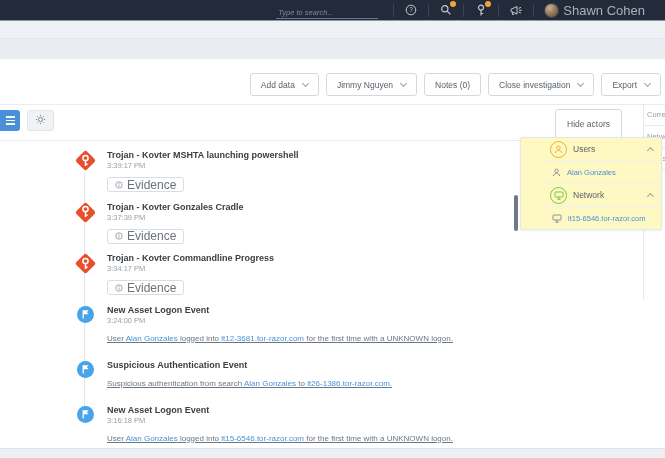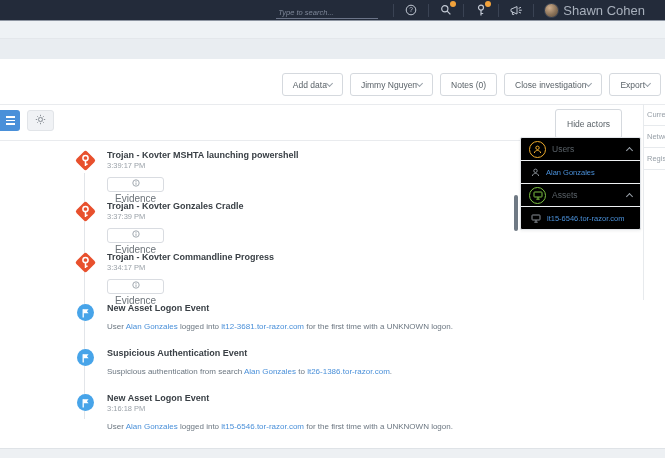--- a/index.html
+++ b/index.html
@@ -28,21 +28,21 @@
   
   .band{position:absolute;top:21px;left:0;right:0;height:38px;}
   .band .b1{height:17px;background:#eef2f5;border-bottom:1px solid #e3e7eb;}
   .band .b2{height:20px;background:#e9edf1;border-bottom:1px solid #e1e5e9;}
 
   
   .content{position:absolute;top:59px;left:0;right:0;height:389px;background:#fff;}
 
   .toolbar-row{position:absolute;top:14px;right:4px;display:flex;gap:7px;}
   .btn{height:23px;padding:0 10px;border:1px solid #d5d9de;border-radius:3px;background:#fff;
-       font-size:8.5px;color:#5a6268;display:flex;align-items:center;gap:0;cursor:pointer;
+       font-size:8.5px;color:#5a6268;display:flex;align-items:center;gap:8px;cursor:pointer;
        font-family:"Liberation Sans",sans-serif;white-space:nowrap;}
   .chev{width:4px;height:4px;border-right:1px solid #98a0a8;border-bottom:1px solid #98a0a8;
         transform:rotate(45deg);margin-top:-2px;}
   .chev-up{width:4px;height:4px;border-right:1px solid #9aa2aa;border-bottom:1px solid #9aa2aa;
         transform:rotate(-135deg);margin-top:2px;}
   .divider1{position:absolute;top:45px;left:0;right:0;height:1px;background:#e9ebee;}
   .divider2{position:absolute;top:81px;left:0;width:520px;height:1px;background:#e9ebee;}
 
   .vt-blue{position:absolute;left:-9px;top:51px;width:29px;height:21px;background:#4a90d9;
         border:none;border-radius:3px;cursor:pointer;display:flex;align-items:center;justify-content:flex-end;
@@ -64,28 +64,28 @@
   .dia-wrap{position:relative;width:21px;height:21px;}
   .diamond{position:absolute;left:3px;top:3px;width:15px;height:15px;background:#e8502d;
            border-radius:2.5px;transform:rotate(45deg);}
   .dia-glyph{position:absolute;left:0;top:0;width:21px;height:21px;display:flex;align-items:center;justify-content:center;}
   .bluecirc{width:17px;height:17px;border-radius:50%;background:#47a4e9;display:flex;
             align-items:center;justify-content:center;margin-top:1px;}
   .ev-body{padding-top:0;}
   .ev-title{font-size:9px;font-weight:bold;color:#3a4046;line-height:11px;}
   .ev-time{font-size:7.5px;color:#9aa1a8;line-height:10px;}
   .ev-evidence{margin-top:6px;height:15px;padding:0 7px;border:1px solid #d9dce1;border-radius:3px;
-        background:#fff;font-size:10px;color:#6b7278;display:inline-flex;align-items:center;gap:4px;
-        cursor:pointer;font-family:"Liberation Sans",sans-serif;flex-direction:column;}
-  .ev-desc{margin-top:8px;font-size:8px;color:#6b7680;line-height:10px;}
+        background:#fff;font-size:12px;color:#6b7278;display:inline-flex;align-items:center;gap:4px;
+        cursor:pointer;font-family:"Liberation Sans",sans-serif;}
+  .ev-desc{margin-top:8px;font-size:8px;color:#6b7680;line-height:10px;text-decoration:underline;}
   .ev-desc .lnk{color:#4a90d9;cursor:pointer;}
 
   
-  .actors{position:absolute;left:520px;top:78px;width:119px;background:#000000;border:1px solid #e3e6ea;
-          border-radius:2px;box-shadow:0 1px 3px rgba(40,50,60,.08);z-index:10;}
+  .actors{position:absolute;left:520px;top:78px;width:119px;background:#fef9c3;border:1px solid #e3e6ea;
+          border-radius:2px;box-shadow:0 1px 3px rgba(40,50,60,.08);z-index:10;padding-left:21px;}
   .ac-head{height:22px;display:flex;align-items:center;gap:6px;padding:0 8px;border-bottom:1px solid #eef1f3;cursor:pointer;}
   .ac-circle{width:15px;height:15px;border-radius:50%;display:flex;align-items:center;justify-content:center;flex-shrink:0;}
   .ac-label{flex:1;font-size:8.5px;color:#5a6268;}
   .ac-item{height:22px;display:flex;align-items:center;gap:6px;padding:0 8px 0 10px;border-bottom:1px solid #eef1f3;cursor:pointer;}
   .ac-item:last-child{border-bottom:none;}
   .ac-link{font-size:7.5px;color:#4a90d9;white-space:nowrap;overflow:hidden;}
 
   .scroll-thumb{position:absolute;left:514px;top:136px;width:4px;height:36px;border-radius:2px;background:#6f7984;}
 
   
@@ -257,20 +257,21 @@
             <div class="ev-icon">
               <div class="bluecirc">
                 <svg width="9" height="10" viewBox="0 0 9 10">
                   <path d="M2.2 1.2 V9.4" stroke="#fff" stroke-width="1.3"></path>
                   <path d="M2.2 1.2 H7.6 L5.9 3.2 L7.6 5.2 H2.2 Z" fill="#fff"></path>
                 </svg>
               </div>
             </div>
             <div class="ev-body">
               <div class="ev-title">New Asset Logon Event</div>
+              <div class="ev-time">3:24:00 PM</div>
               <div class="ev-desc"><span>User </span><span class="lnk">Alan Gonzales</span><span> logged into </span><span class="lnk">lt12-3681.tor-razor.com</span><span> for the first time with a UNKNOWN logon.</span></div>
             </div>
           </div>
           <div class="ev-row info">
             <div class="ev-icon">
               <div class="bluecirc">
                 <svg width="9" height="10" viewBox="0 0 9 10">
                   <path d="M2.2 1.2 V9.4" stroke="#fff" stroke-width="1.3"></path>
                   <path d="M2.2 1.2 H7.6 L5.9 3.2 L7.6 5.2 H2.2 Z" fill="#fff"></path>
                 </svg>
@@ -317,21 +318,21 @@
             </svg></span>
           <span class="ac-link">Alan Gonzales</span>
         </div>
         <div class="ac-head">
           <span class="ac-circle" style="border: 1.3px solid rgb(125, 194, 66);">
             <svg width="10" height="9" viewBox="0 0 10 9">
               <rect x="1" y="1" width="8" height="5" rx="0.6" fill="none" stroke="#7dc242" stroke-width="1"></rect>
               <path d="M3.3 8.2 H6.7 M5 6 V8.2" stroke="#7dc242" stroke-width="1" fill="none"></path>
             </svg>
           </span>
-          <span class="ac-label">Assets</span>
+          <span class="ac-label">Network</span>
           <span class="chev-up"></span>
         </div>
         <div class="ac-item">
           <span><svg width="10" height="9" viewBox="0 0 10 9">
               <rect x="1" y="1" width="8" height="5" rx="0.6" fill="none" stroke="#8a9097" stroke-width="1"></rect>
               <path d="M3.3 8.2 H6.7 M5 6 V8.2" stroke="#8a9097" stroke-width="1" fill="none"></path>
             </svg></span>
           <span class="ac-link">lt15-6546.tor-razor.com</span>
         </div>
       </aside>

